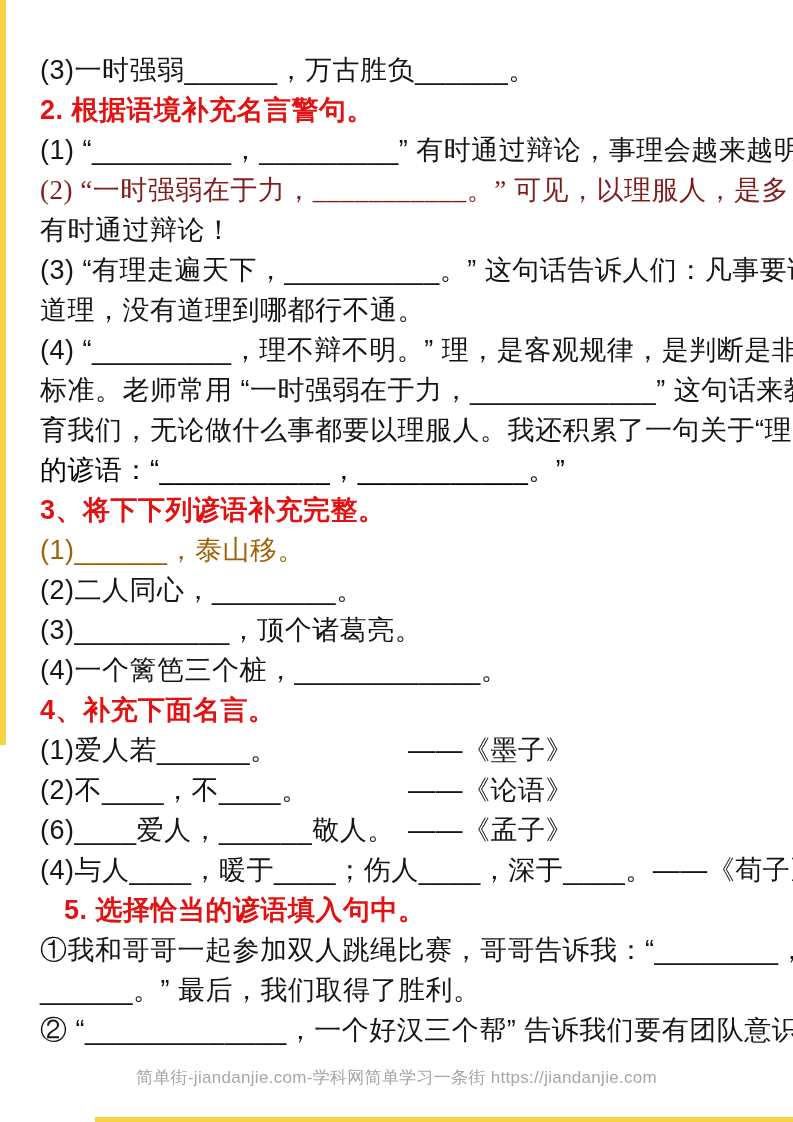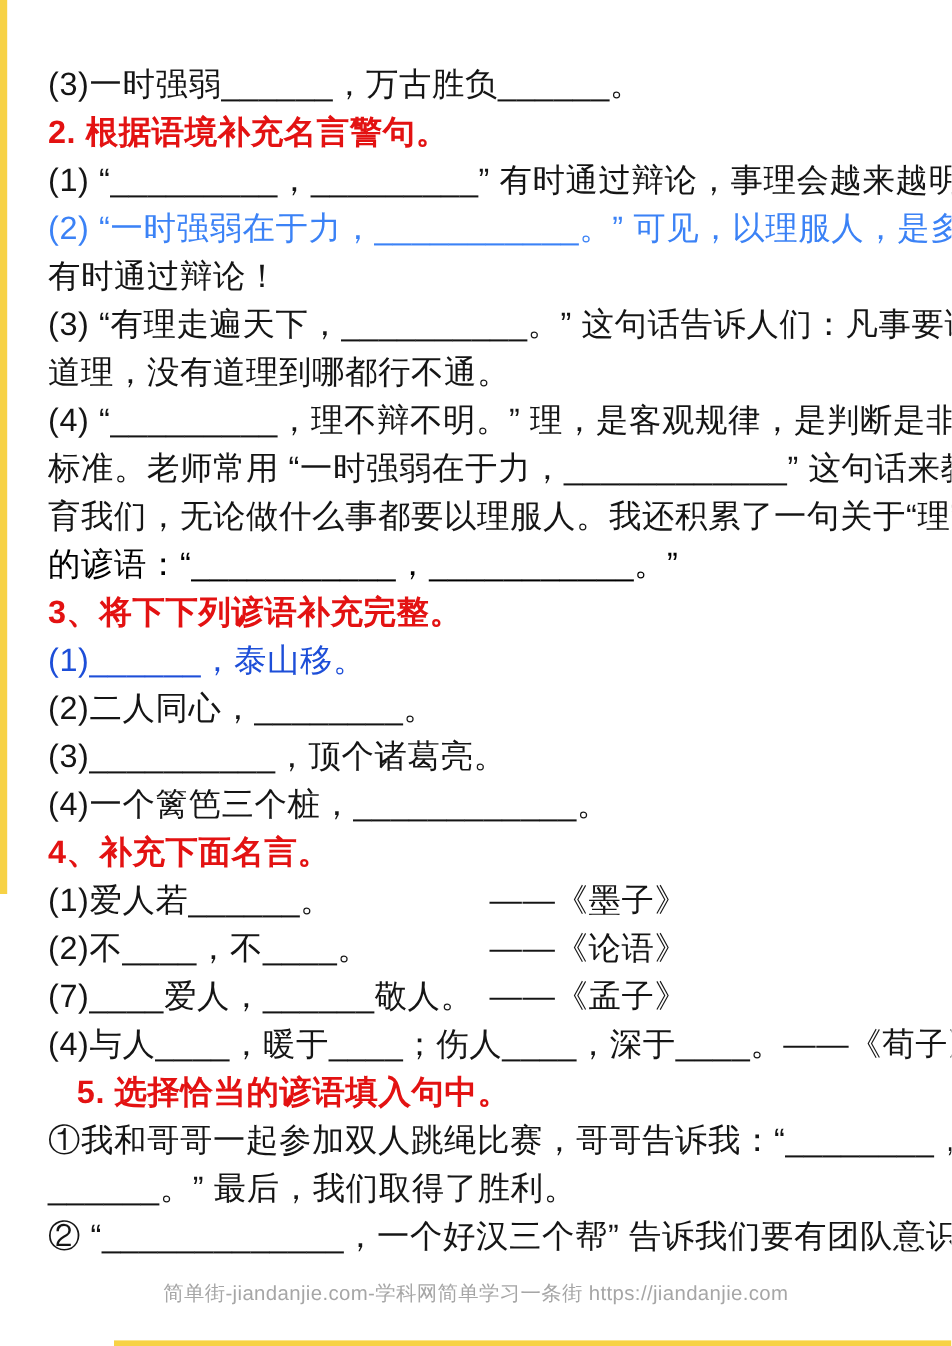--- a/index.html
+++ b/index.html
@@ -63,37 +63,37 @@
 </head>
 <body>
 
 <div class="page">
   <div class="accent-left" style="background: rgb(247, 210, 69);"></div>
   <div class="accent-bottom" style="background: rgb(247, 210, 69);"></div>
   <div class="content">
       <div class="line" style="color: rgb(21, 21, 21);"><span>(3)一时强弱______，万古胜负______。</span></div>
       <div class="line heading" style="color: rgb(227, 18, 18);"><span>2. 根据语境补充名言警句。</span></div>
       <div class="line" style="color: rgb(21, 21, 21);"><span>(1) “_________，_________” 有时通过辩论，事理会越来越明晰。</span></div>
-      <div class="line" style="color: #3b82f6;"><span>(2) “一时强弱在于力，___________。” 可见，以理服人，是多</span></div>
+      <div class="line" style="color: #7f1d1d; font-family: Liberation Serif, serif;"><span>(2) “一时强弱在于力，___________。” 可见，以理服人，是多</span></div>
       <div class="line" style="color: rgb(21, 21, 21);"><span>有时通过辩论！</span></div>
       <div class="line" style="color: rgb(21, 21, 21);"><span>(3) “有理走遍天下，__________。” 这句话告诉人们：凡事要讲</span></div>
       <div class="line" style="color: rgb(21, 21, 21);"><span>道理，没有道理到哪都行不通。</span></div>
       <div class="line" style="color: rgb(21, 21, 21);"><span>(4) “_________，理不辩不明。” 理，是客观规律，是判断是非的</span></div>
       <div class="line" style="color: rgb(21, 21, 21);"><span>标准。老师常用 “一时强弱在于力，____________” 这句话来教</span></div>
       <div class="line" style="color: rgb(21, 21, 21);"><span>育我们，无论做什么事都要以理服人。我还积累了一句关于“理”</span></div>
       <div class="line" style="color: #000000;"><span>的谚语：“___________，___________。”</span></div>
       <div class="line heading" style="color: rgb(227, 18, 18);"><span>3、将下下列谚语补充完整。</span></div>
-      <div class="line" style="color: #1d4ed8;"><span>(1)______，泰山移。</span></div>
+      <div class="line" style="color: #a16207;"><span>(1)______，泰山移。</span></div>
       <div class="line" style="color: rgb(21, 21, 21);"><span>(2)二人同心，________。</span></div>
       <div class="line" style="color: rgb(21, 21, 21);"><span>(3)__________，顶个诸葛亮。</span></div>
       <div class="line" style="color: rgb(21, 21, 21);"><span>(4)一个篱笆三个桩，____________。</span></div>
       <div class="line heading" style="color: rgb(227, 18, 18);"><span>4、补充下面名言。</span></div>
       <div class="line" style="color: rgb(21, 21, 21);"><span>(1)爱人若______。</span><span class="src-mid">——《墨子》</span></div>
       <div class="line" style="color: rgb(21, 21, 21);"><span>(2)不____，不____。</span><span class="src-mid">——《论语》</span></div>
-      <div class="line" style="color: rgb(21, 21, 21);"><span>(7)____爱人，______敬人。</span><span class="src-mid">——《孟子》</span></div>
+      <div class="line" style="color: rgb(21, 21, 21);"><span>(6)____爱人，______敬人。</span><span class="src-mid">——《孟子》</span></div>
       <div class="line src-right-row" style="color: rgb(21, 21, 21);">
         <span>(4)与人____，暖于____；伤人____，深于____。</span>
         <span class="src-right">——《荀子》</span>
       </div>
       <div class="line heading" style="color: rgb(227, 18, 18); margin-left: 24px;"><span>5. 选择恰当的谚语填入句中。</span></div>
       <div class="line" style="color: rgb(21, 21, 21);"><span>①我和哥哥一起参加双人跳绳比赛，哥哥告诉我：“________，__</span></div>
       <div class="line" style="color: rgb(21, 21, 21);"><span>______。” 最后，我们取得了胜利。</span></div>
       <div class="line" style="color: rgb(21, 21, 21);"><span>② “_____________，一个好汉三个帮” 告诉我们要有团队意识，</span></div>
     </div>
   <div class="footer" style="color: rgb(166, 166, 166);">简单街-jiandanjie.com-学科网简单学习一条街 https://jiandanjie.com</div>

